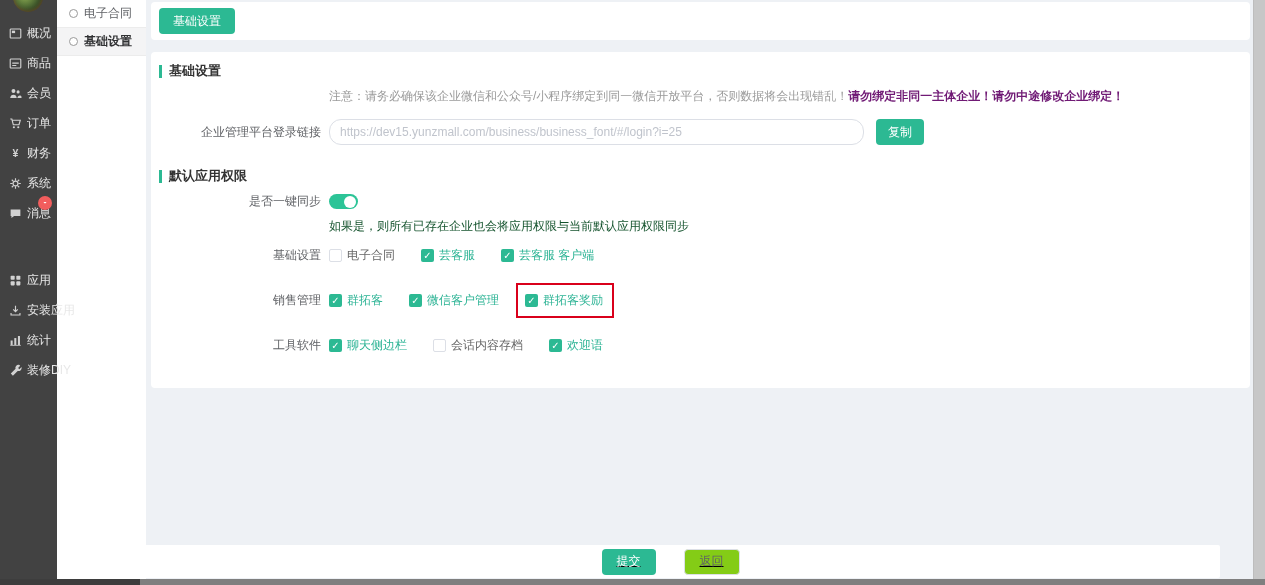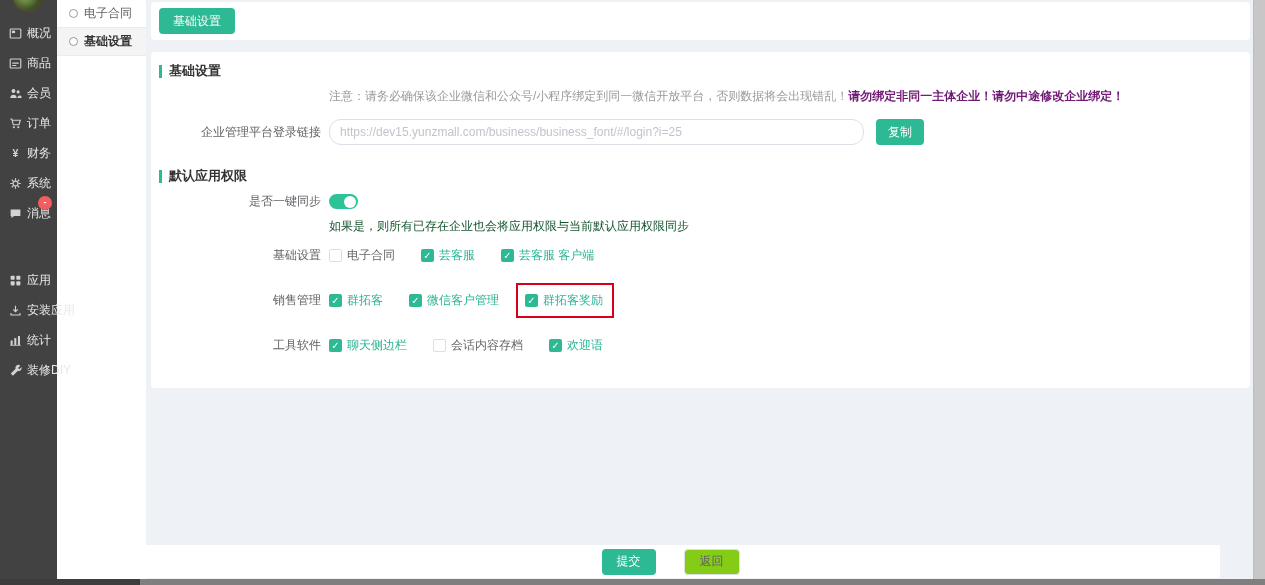--- a/index.html
+++ b/index.html
@@ -65,21 +65,21 @@
   .opt { position:relative; display:inline-flex; align-items:center; margin-right:26px; cursor:pointer; }
   .cb { width:13px; height:13px; border-radius:2px; margin-right:5px; display:inline-flex;
         align-items:center; justify-content:center; }
   .opt.checked .cb { background:#2cb993; color:#fff; font-size:10px; font-weight:bold; line-height:13px; }
   .opt.unchecked .cb { background:#fff; border:1px solid #dcdfe6; }
   .opt.checked .opt-label { color:#2bb394; }
   .opt.unchecked .opt-label { color:#666; }
   .opt.highlighted::after { content:""; position:absolute; left:-9px; right:-11px; top:-9px; bottom:-9px;
                             border:2px solid #d9001b; pointer-events:none; }
   .bottom-bar { margin-top:157px; height:33px; display:flex; align-items:center; justify-content:center;
-                gap:28px; transform:translateX(-30px); border-radius:2px; }
+                gap:28px; transform:translateX(-30px); border-radius:2px;text-decoration:underline; }
   .submit-btn { height:26px; padding:0 15px; background:#2cb993; color:#fff; border:none; border-radius:4px;
                 font-size:12px; cursor:pointer; }
   .back-btn { height:26px; padding:0 15px; background:#84cc16; color:#606266; border:1px solid #dcdfe6;
               border-radius:4px; font-size:12px; cursor:pointer; }
 
   
   .v-scrollbar { position:absolute; right:0; top:0; width:12px; height:585px; background:#c7c7c7;
                  border-left:1px solid #bdbdbd; z-index:5; }
   .bottom-strip { position:absolute; left:0; bottom:0; width:100%; height:6px; display:flex; z-index:6; }
   .strip-dark { width:140px; height:100%; background:#3d3d3d; }

